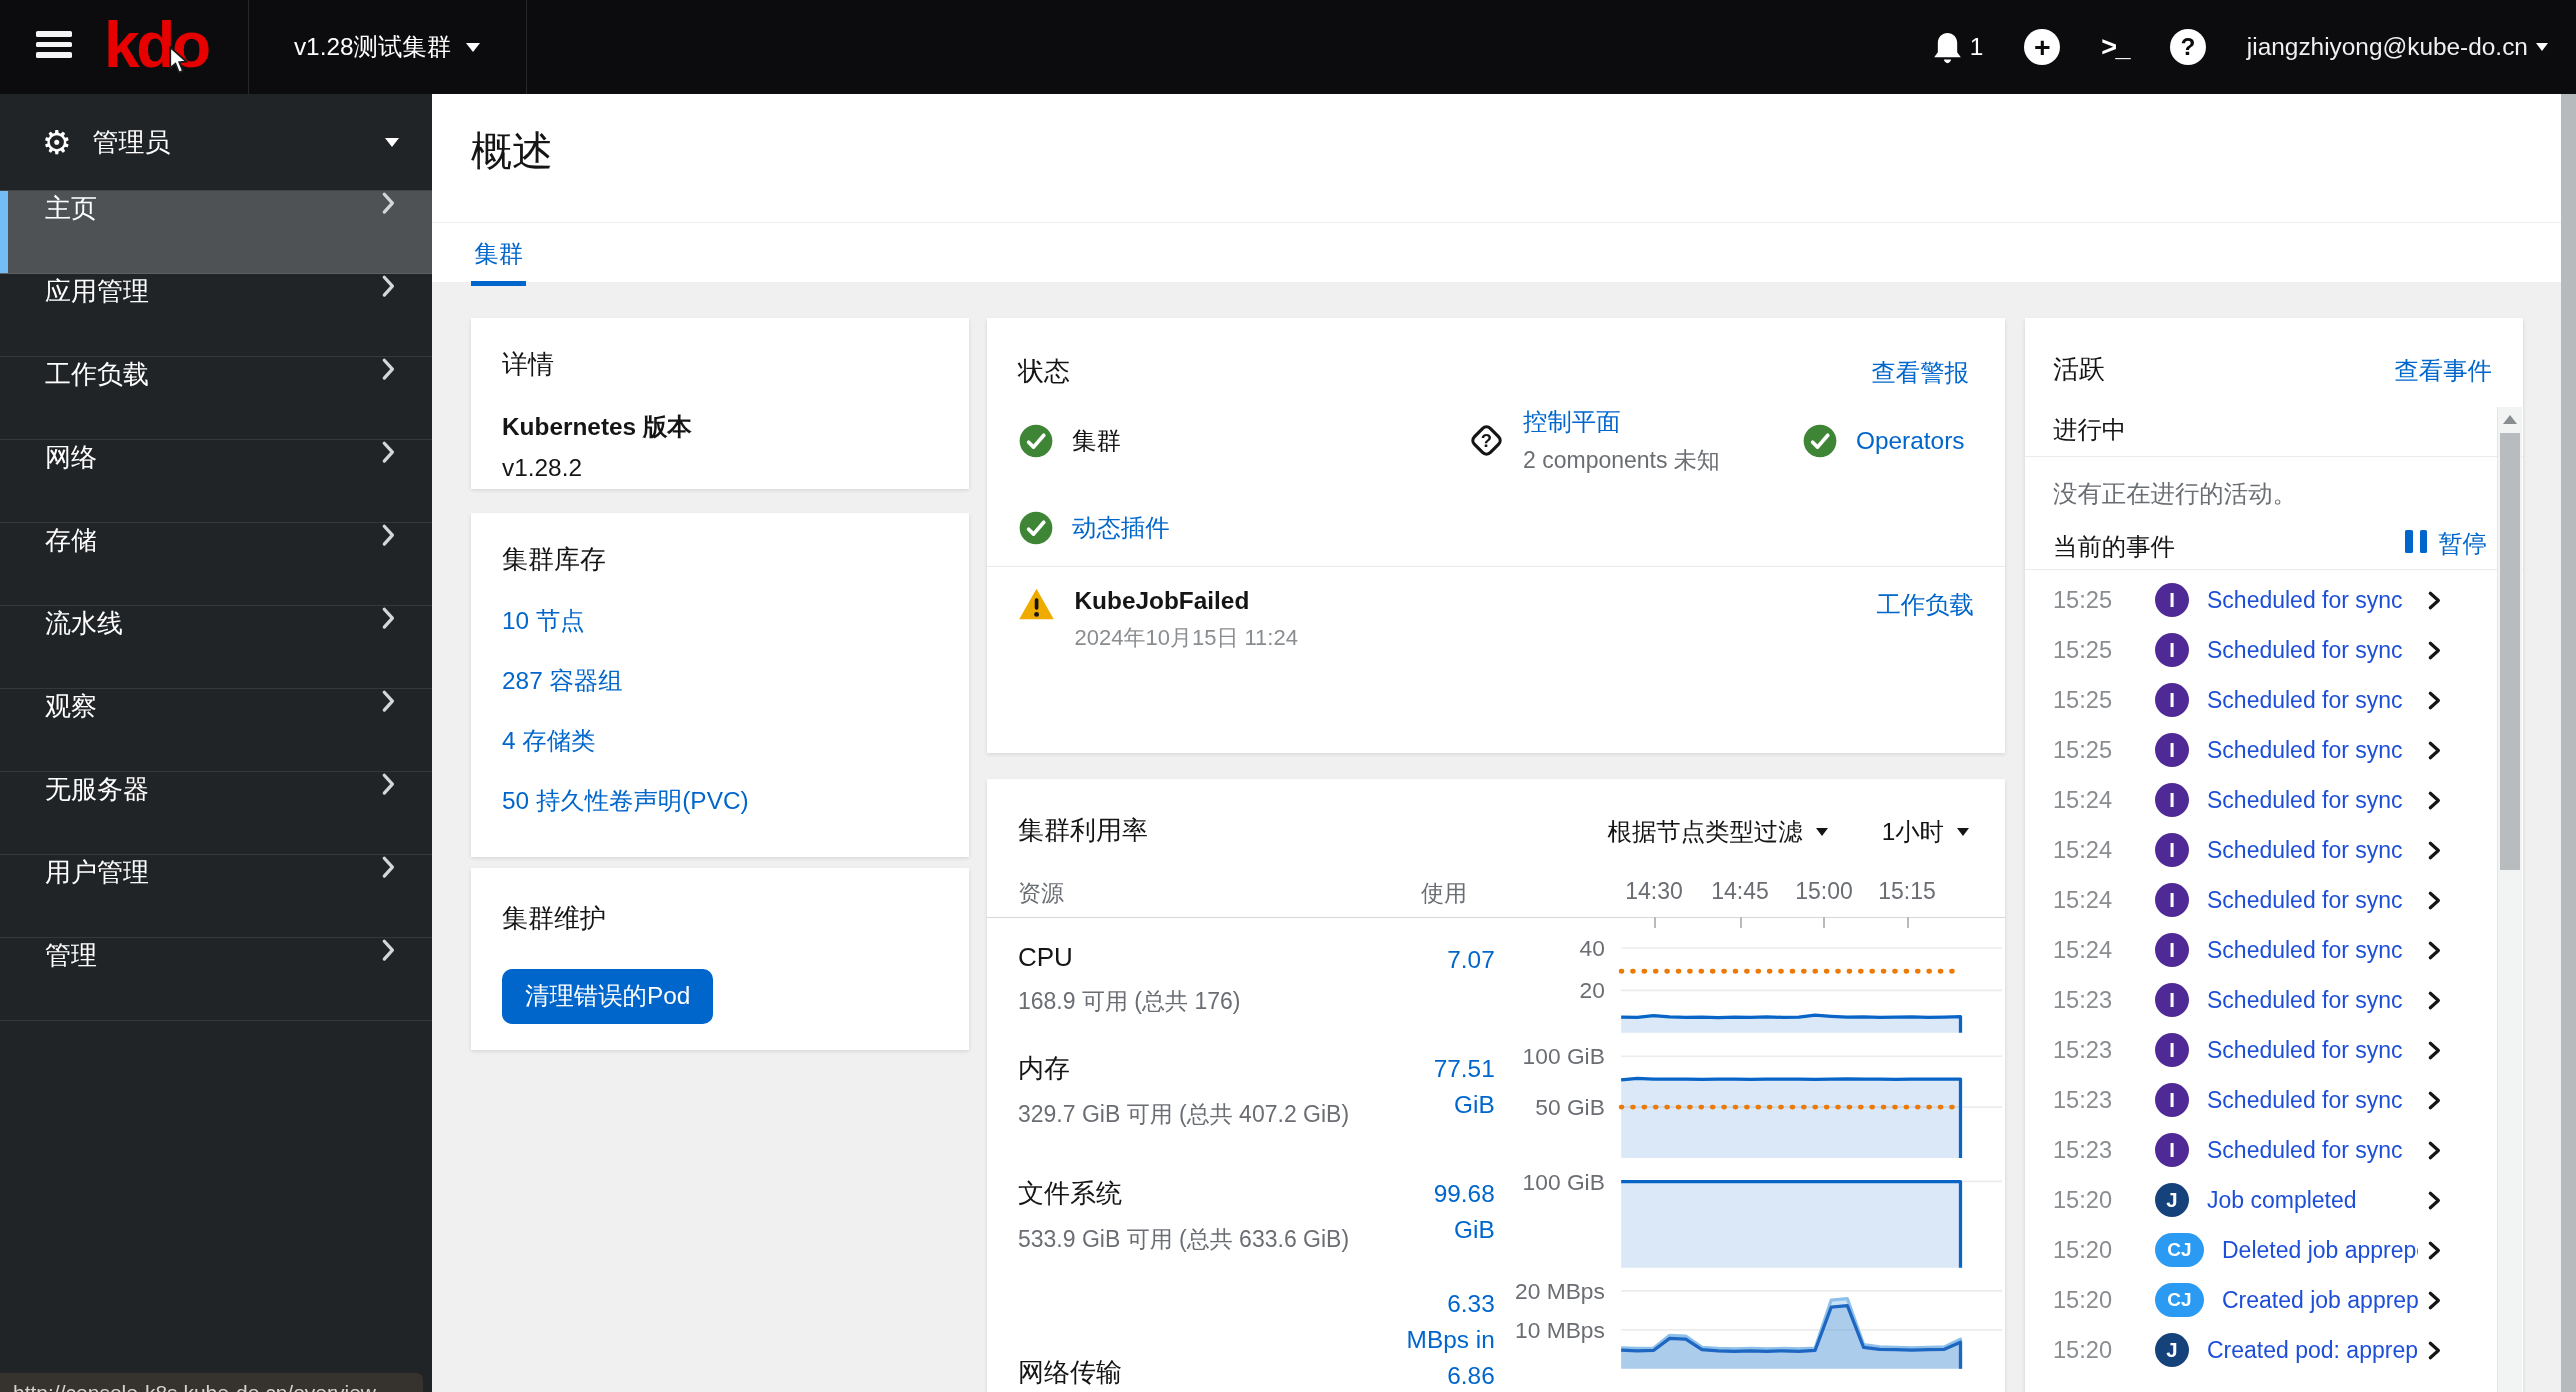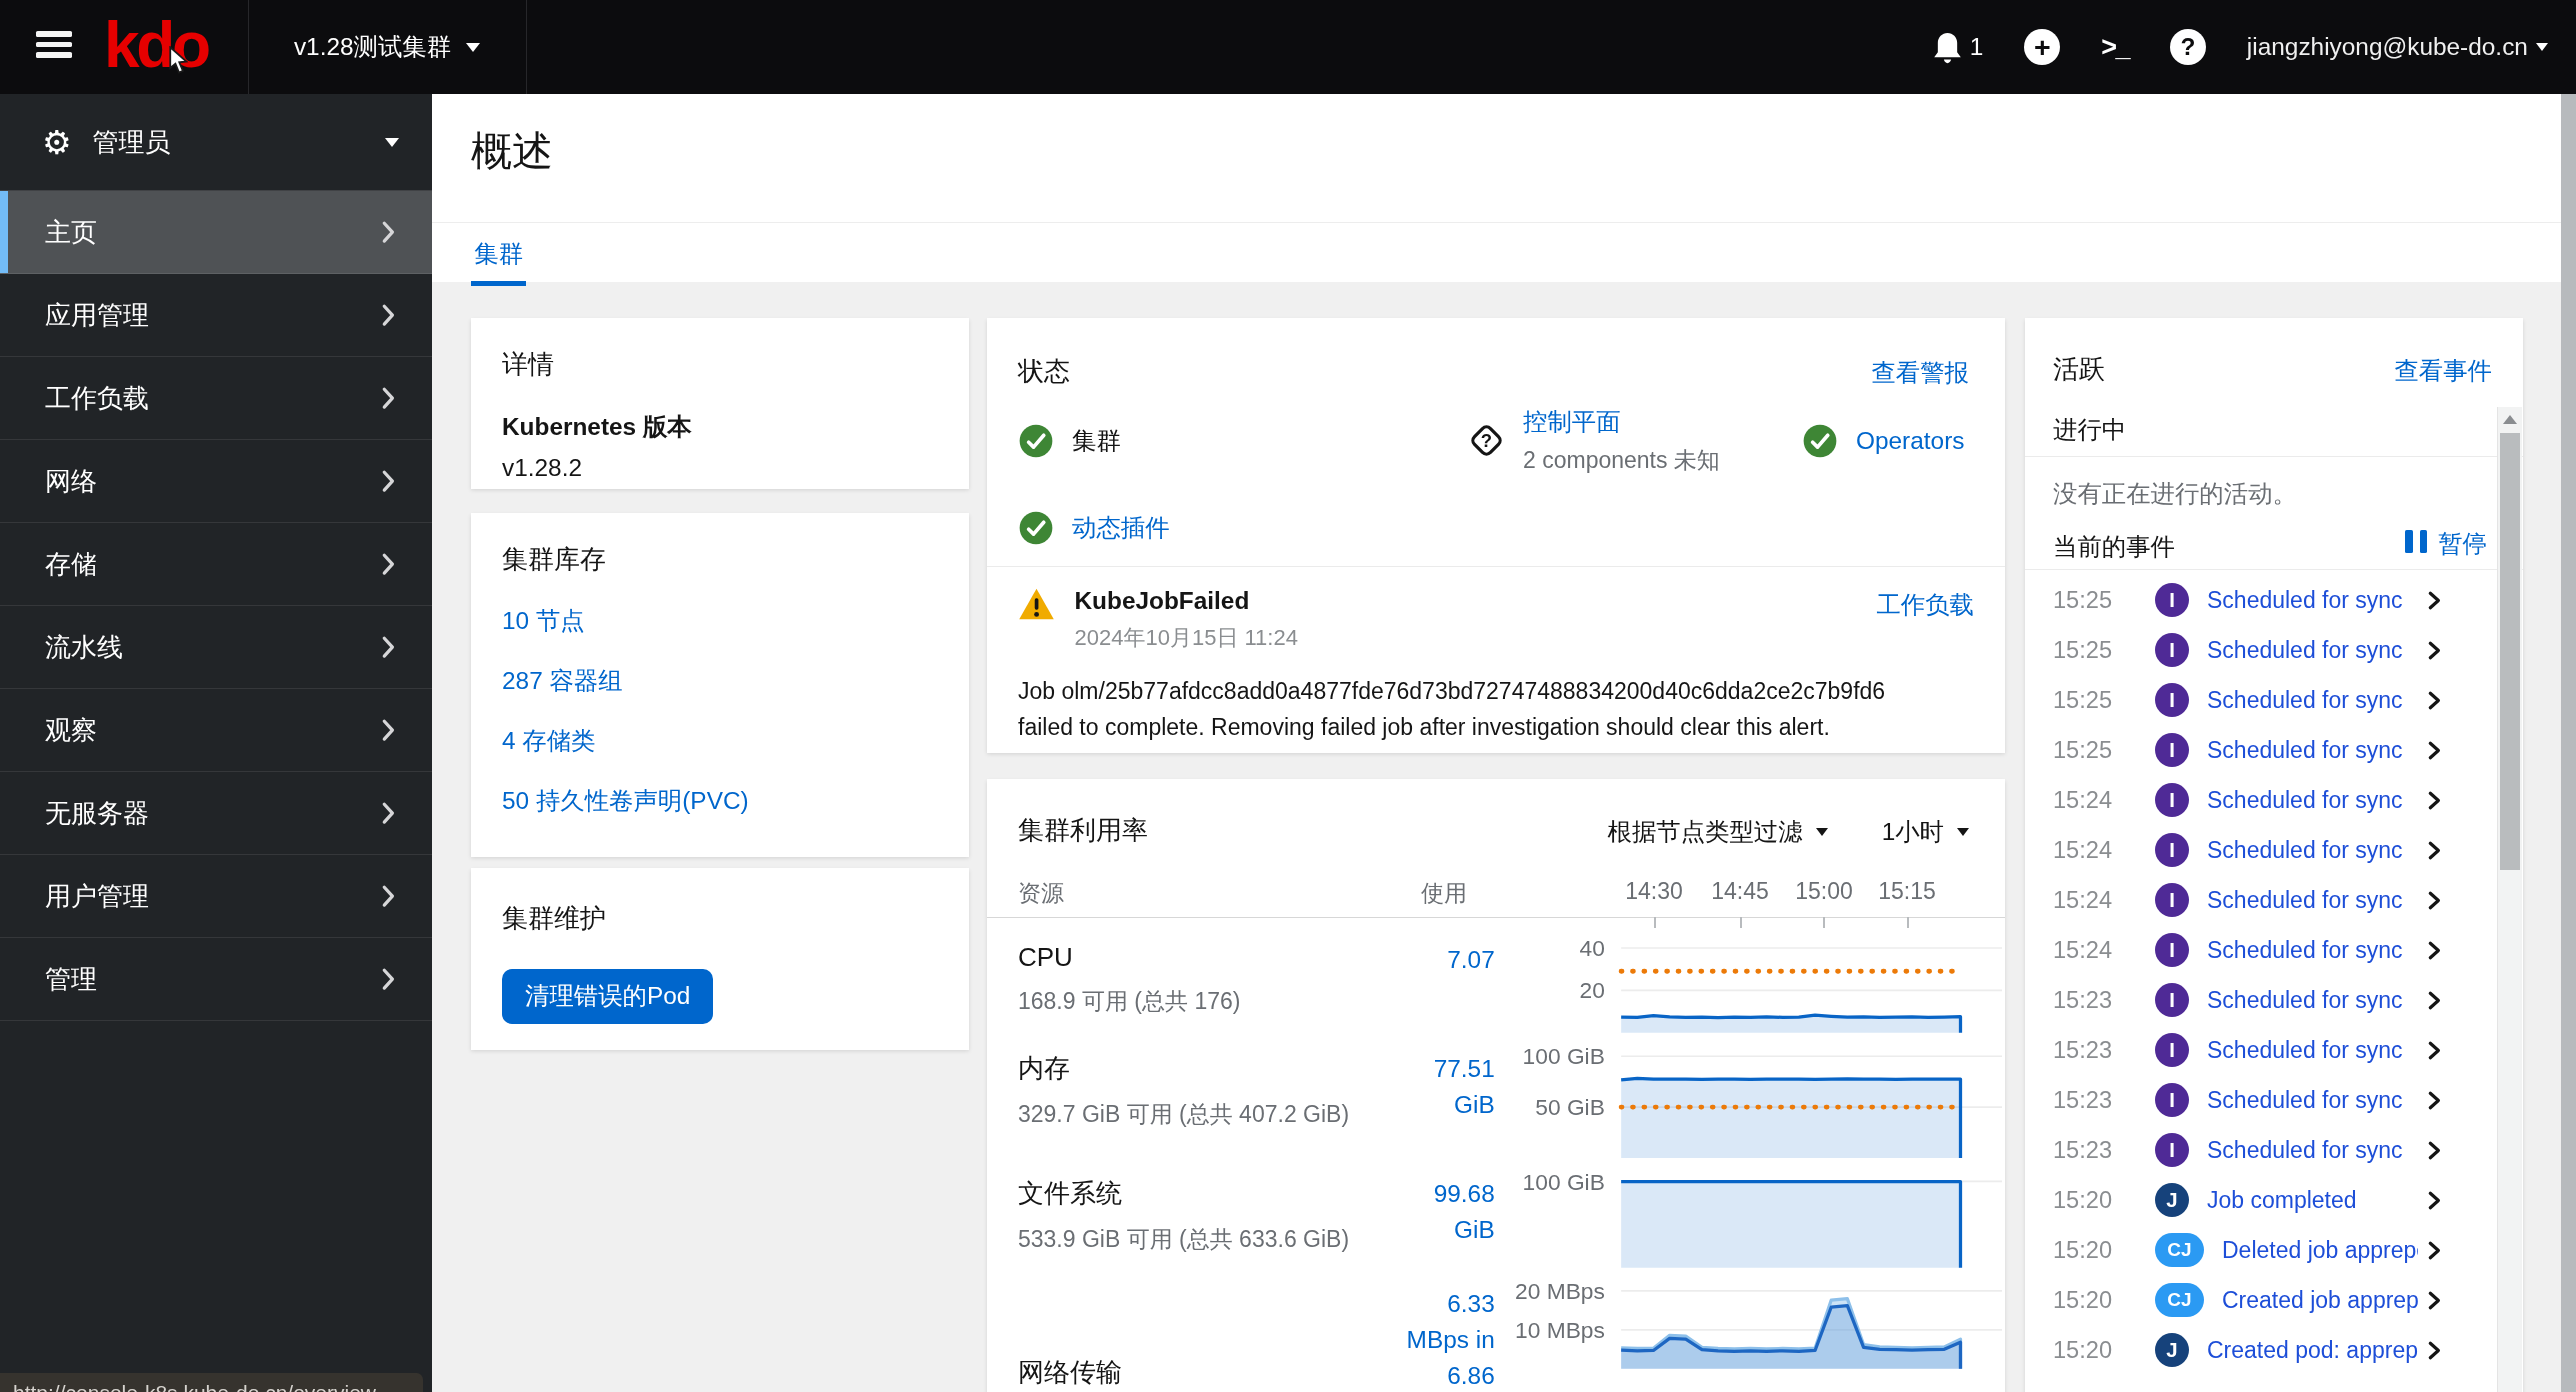--- a/index.html
+++ b/index.html
@@ -26,21 +26,21 @@
   .count{font-size:24.4px;color:#fff}
   .user-btn{font-size:24.4px;color:#f0f0f0}
 
   
   .sidebar{position:absolute;left:0;top:94px;width:432px;height:1299px;background:#212427;z-index:20}
   .persp{height:96px;display:flex;align-items:center;padding:0 33px 0 42px;color:#fff;font-size:26px;gap:21px;
       border-bottom:0.8px solid rgba(255,255,255,.14);cursor:pointer}
   .persp .caret{margin-left:auto}
   .gear{font-size:33px;line-height:1}
   .nav-list{list-style:none;margin:0;padding:0}
-  .nav-item{position:relative;height:82px;display:flex;align-items:center;padding:0 36px 0 45px;color:#fff;font-size:26px;
+  .nav-item{position:relative;height:82px;display:flex;padding:0 36px 0 45px;color:#fff;font-size:26px;
       border-bottom:0.8px solid rgba(255,255,255,.09);cursor:pointer}
   .nav-item .chev{margin-left:auto;color:#d6d6d8}
   .nav-item.selected{background:#4f5255}
   .nav-item.selected::before{content:"";position:absolute;left:0;top:0;bottom:0;width:8.1px;background:#73bcf7}
 
   
   .page-head{position:absolute;left:432px;top:94px;width:2144px;height:128px;background:#fff}
   .page-title{position:absolute;left:471px;top:124px;font-size:41px;font-weight:400;color:#151515}
   .tabbar{position:absolute;left:432px;top:222px;width:2144px;height:59px;background:#fff;border-top:0.8px solid #ededed}
   .tab{display:inline-block;margin-left:39px;margin-top:9.8px;font-size:24.4px;color:#0066cc;padding:4.9px 3.3px 11.4px;
@@ -307,21 +307,20 @@
           <path d="M23 2 L44.5 40 H1.5 Z" fill="#f0ab00"></path>
           <rect x="20.8" y="14" width="4.6" height="14" rx="2" fill="#151515"></rect>
           <circle cx="23.1" cy="34" r="3" fill="#151515"></circle>
         </svg>
         <div class="al-txt">
           <div class="al-title">KubeJobFailed</div>
           <div class="al-time">2024年10月15日 11:24</div>
         </div>
         <a class="link al-view">工作负载</a>
       </div>
-      <div class="al-msg">Job olm/25b77afdcc8add0a4877fde76d73bd72747488834200d40c6dda2ce2c7b9fd6 failed to complete. Removing failed job after investigation should clear this alert.</div>
     </div>
   </section>
 
   <section class="card c-util">
     <div class="card-title u-title">集群利用率</div>
     <div class="u-dds">
       <span class="u-dd">
         <span>根据节点类型过滤</span>
           <span class="caret"></span>
       </span>

